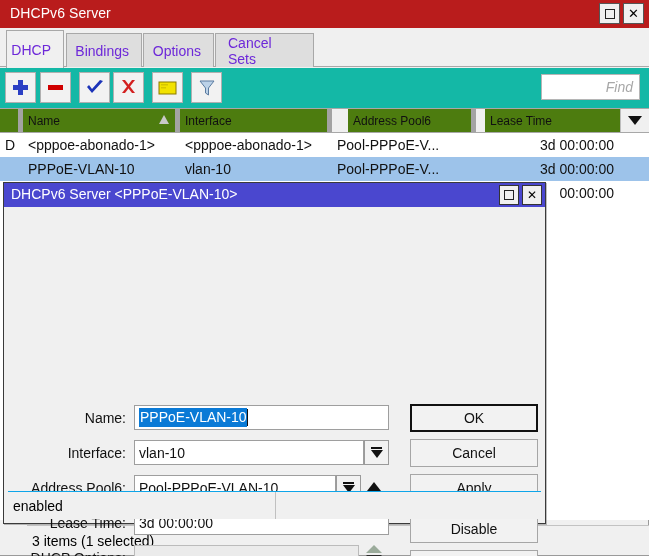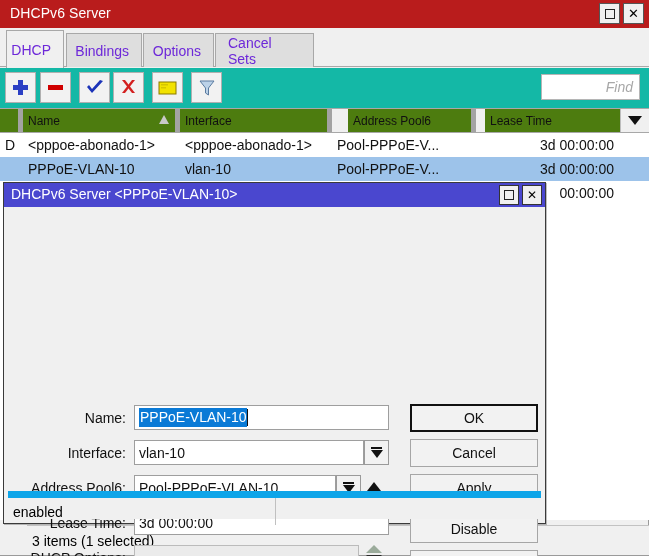--- a/index.html
+++ b/index.html
@@ -400,21 +400,21 @@
     color: #111;
   }
   .dbtn.default { border: 2px solid #111; }
   .dlg-status {
     position: absolute;
     left: 4px;
     bottom: 4px;
     width: 533px;
     height: 28px;
     background: #f0f0f0;
-    border-top: 7px solid #0ea5e9;
+    border-top: 1px solid #0ea5e9;
     box-sizing: border-box;
     text-align: center;
   }
   .dlg-status .left {
     position: absolute;
     left: 0; top: 0;
     width: 268px;
     height: 27px;
     display: flex;
     align-items: center;

